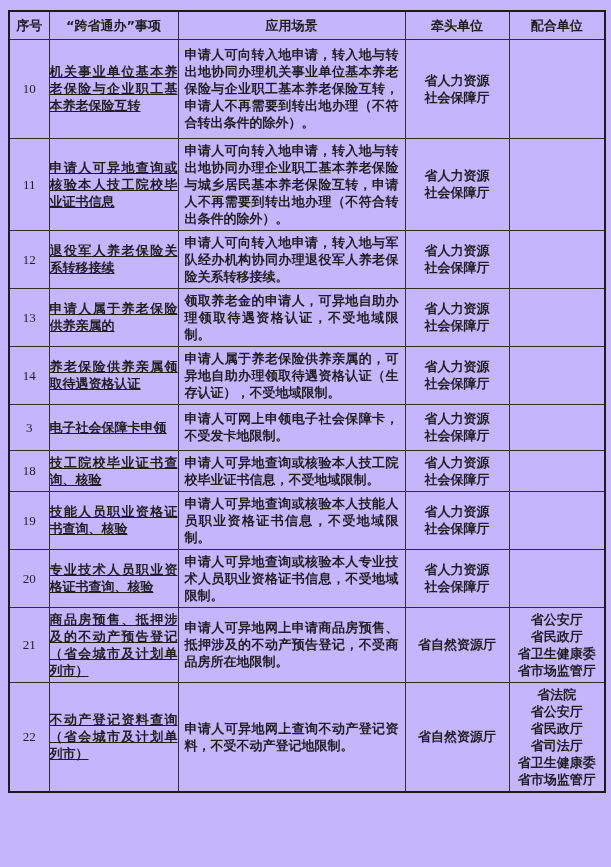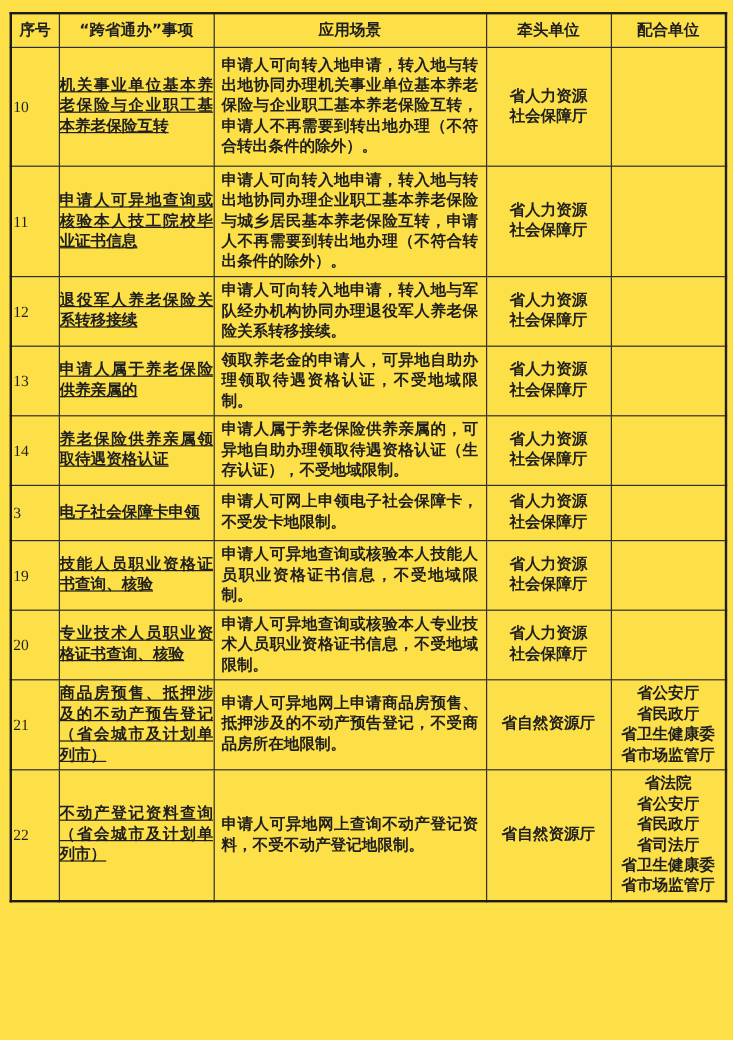--- a/index.html
+++ b/index.html
@@ -1,21 +1,21 @@
 <!DOCTYPE html>
 <html><head>
 <meta charset="utf-8">
 <style>
   html, body { margin: 0; padding: 0; background: #ffffff; }
   .page {
     width: 611px;
     height: 867px;
     box-sizing: border-box;
     padding: 10px 7px 5px 8px;
-    background: #fde047;
+    background: #c4b5fd;
     font-family: "DejaVu Sans", sans-serif;
     color: #1f1f1f;
     overflow: hidden;
   }
   table.doc-table {
     border-collapse: collapse;
     table-layout: fixed;
     width: 596px;
     border: 2px solid #1c1c1c;
   }
@@ -30,21 +30,21 @@
     font-size: 13px;
     line-height: 17px;
     font-weight: bold;
     padding: 3px 6px;
     box-sizing: border-box;
     overflow: hidden;
   }
   thead tr { height: 28px; }
   th { text-align: center; font-weight: bold; padding: 2px 1px; }
   td.no-cell {
-    text-align: left;
+    text-align: center;
     font-family: "Liberation Serif", serif;
     font-weight: normal;
     padding: 3px 1px;
   }
   td.item-cell {
     text-align: justify;
     text-justify: inter-ideograph;
     padding: 3px 0;
     text-decoration: underline;
   }
@@ -145,20 +145,28 @@
     <td class="no-cell">3</td>
     <td class="item-cell">电子社会保障卡申领</td>
     <td class="scen-cell">申请人可网上申领电子社会保障卡，不受发卡地限制。</td>
     <td class="lead-cell">省人力资源
 社会保障厅</td>
     <td class="coop-cell"></td>
   </tr>
 
 
 
+  <tr>
+    <td class="no-cell">18</td>
+    <td class="item-cell">技工院校毕业证书查询、核验</td>
+    <td class="scen-cell">申请人可异地查询或核验本人技工院校毕业证书信息，不受地域限制。</td>
+    <td class="lead-cell">省人力资源
+社会保障厅</td>
+    <td class="coop-cell"></td>
+  </tr>
 
   <tr>
     <td class="no-cell">19</td>
     <td class="item-cell">技能人员职业资格证书查询、核验</td>
     <td class="scen-cell">申请人可异地查询或核验本人技能人员职业资格证书信息，不受地域限制。</td>
     <td class="lead-cell">省人力资源
 社会保障厅</td>
     <td class="coop-cell"></td>
   </tr>
 

